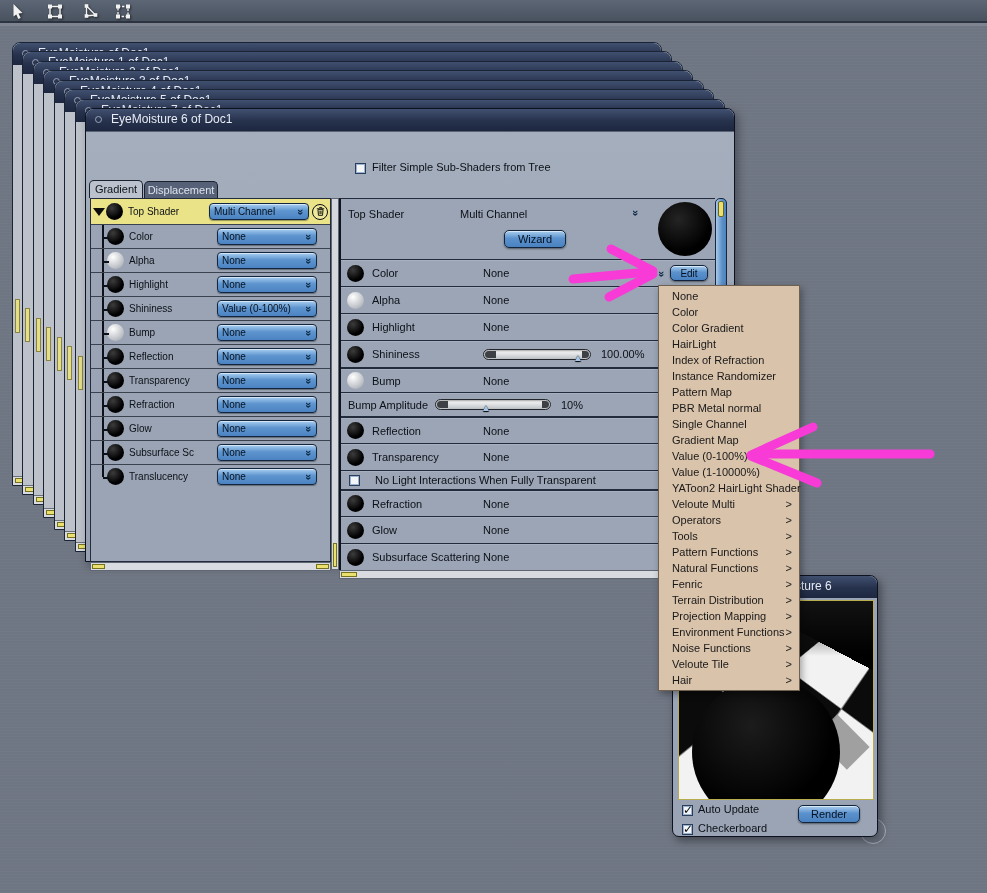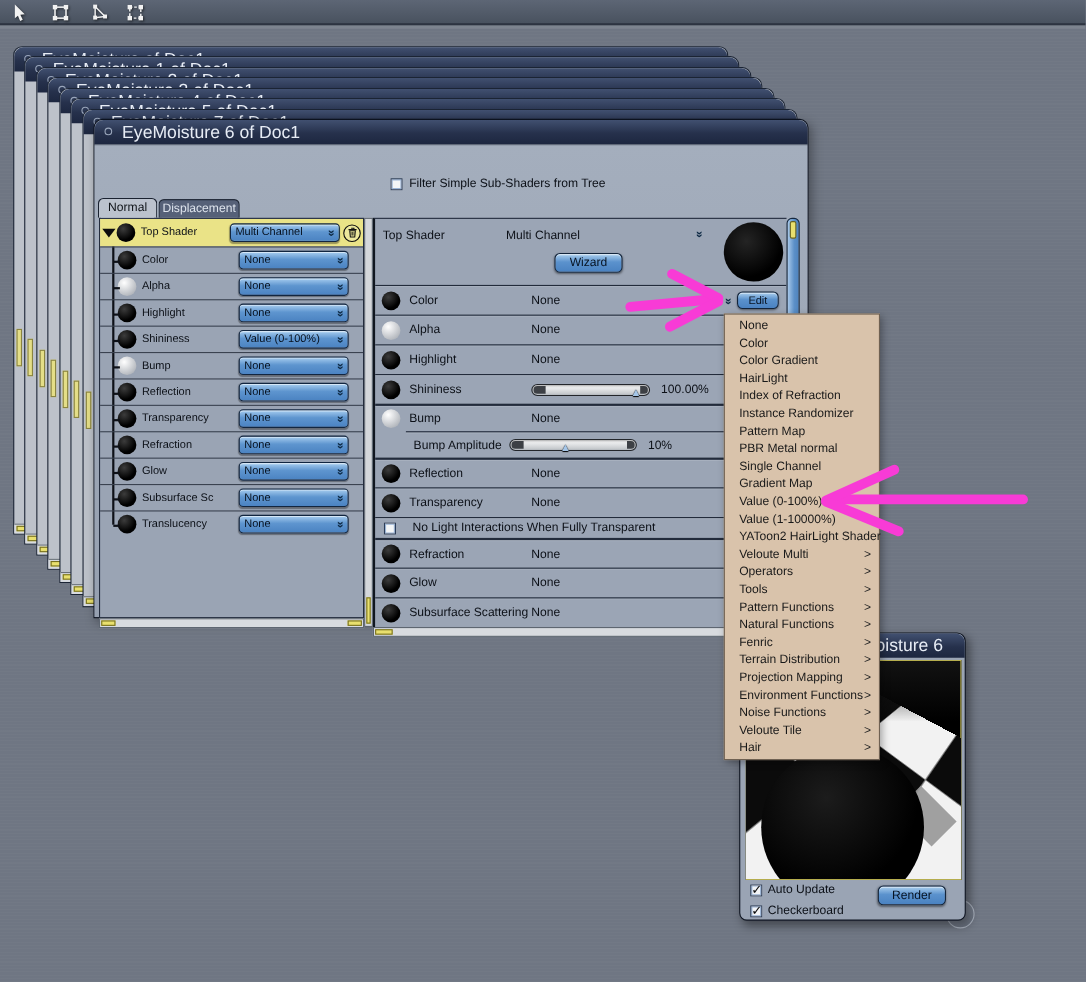--- a/index.html
+++ b/index.html
@@ -13,21 +13,21 @@
   }
   
   .toolbar { position:absolute; left:0; top:0; width:987px; height:23px;
     background: linear-gradient(#5d6675,#49525f);
     border-bottom: 2px solid #2d3441; box-shadow: 0 3px 0 rgba(255,255,255,.10); z-index:5; }
   .tool-icon { position:absolute; top:3px; width:18px; height:17px;
     filter: drop-shadow(1px 1px 1px rgba(0,0,0,.55)); }
   
   .titlebar { position:absolute; left:0; top:0; right:0; height:22px;
     background: linear-gradient(#415070,#26314c 55%,#1d2740);
-    border-radius: 8px 8px 0 0; color:#e7ecf5; font-size:16px;text-decoration:underline; }
+    border-radius: 8px 8px 0 0; color:#e7ecf5; font-size:12px;text-decoration:underline; }
   .win-circle { position:absolute; left:9px; top:7px; width:7px; height:7px;
     border-radius:50%; border:1px solid #9aa6bb; }
   .title-text { position:absolute; left:25px; top:3px; white-space:nowrap; }
   
   .bw { position:absolute; width:650px; height:444px; background:#bdc2ca;
     border:1px solid #1b2434; border-radius:8px 8px 0 0; }
   #stack div.bw:nth-of-type(1){left:12px;top:42px}
   #stack div.bw:nth-of-type(2){left:22px;top:51px}
   #stack div.bw:nth-of-type(3){left:33px;top:61px}
   #stack div.bw:nth-of-type(4){left:43px;top:70px;height:448px}
@@ -107,21 +107,21 @@
   .big-sphere { position:absolute; left:317px; top:3px; width:54px; height:54px; border-radius:50%;
     background:radial-gradient(circle at 38% 32%, #242424, #000 65%); }
   .blue-btn { border-radius:5px; border:1px solid #13253c;
     background:linear-gradient(#abcfee,#5b92cd 45%,#4a82c1);
     box-shadow: 0 1px 2px rgba(0,0,0,.45), inset 0 1px 0 rgba(255,255,255,.55);
     font-size:10px; color:#071322; display:flex; align-items:center; justify-content:center; }
   .wizard-btn { position:absolute; left:163px; top:31px; width:62px; height:18px; font-size:11px; }
   .drow { position:relative; display:flex; align-items:center; padding-left:6px;
     height:27px; border-top:1px solid #222b3b; box-shadow: inset 0 1px 0 rgba(255,255,255,.12); }
   #drows div.drow:nth-of-type(5){ height:25px; border-top-width:2px; }
-  #drows div.drow:nth-of-type(6){ height:24px;margin-left:28px; }
+  #drows div.drow:nth-of-type(6){ height:24px; }
   #drows div.drow:nth-of-type(7){ border-top-width:2px; }
   #drows div.drow:nth-of-type(9){ height:19px; }
   #drows div.drow:nth-of-type(10){ border-top-width:2px; }
   .label-block { display:flex; align-items:center; width:136px; flex:none; }
   .drow.amp .label-block { width:88px; }
   .d-label { font-size:11px; margin-left:8px; white-space:nowrap; }
   .drow.amp .d-label { margin-left:1px; }
   .d-value { font-size:11px; white-space:nowrap; }
   .slider { position:relative; width:108px; height:11px; flex:none; margin-right:10px; }
   .drow.amp .slider { width:116px; }
@@ -298,21 +298,21 @@
   </div>
   <div class="fw-body">
 
     <div class="filter-row" style="position:absolute;text-align:right;">
       <span class="cb"></span><span>Filter Simple Sub-Shaders from Tree</span>
     </div>
 
     <div id="tabs">
 
         <div class="tab active">
-          <span>Normal</span>
+          <span>Gradient</span>
         </div>
 
         <div class="tab">
           <span>Displacement</span>
         </div>
       </div>
 
     <div class="left-panel">
       <div class="tree-line"></div>
       <div id="tree">

